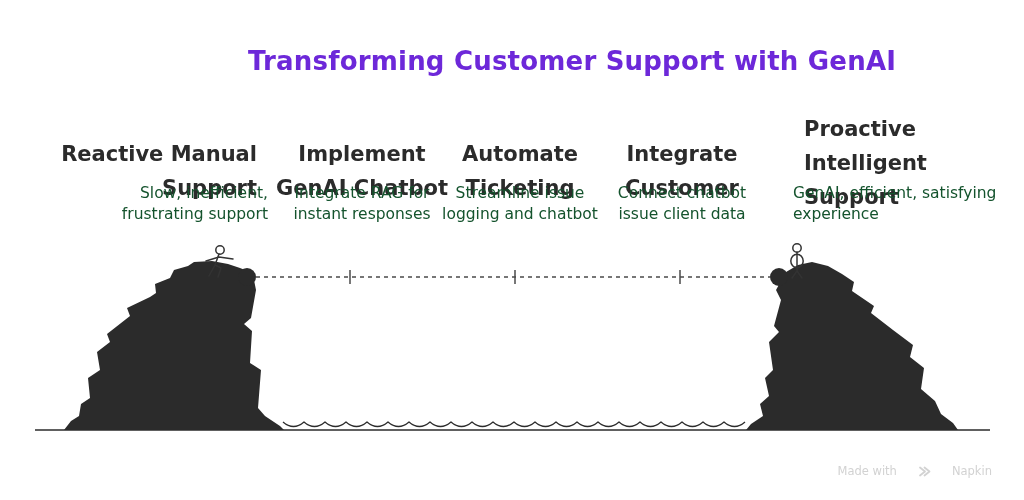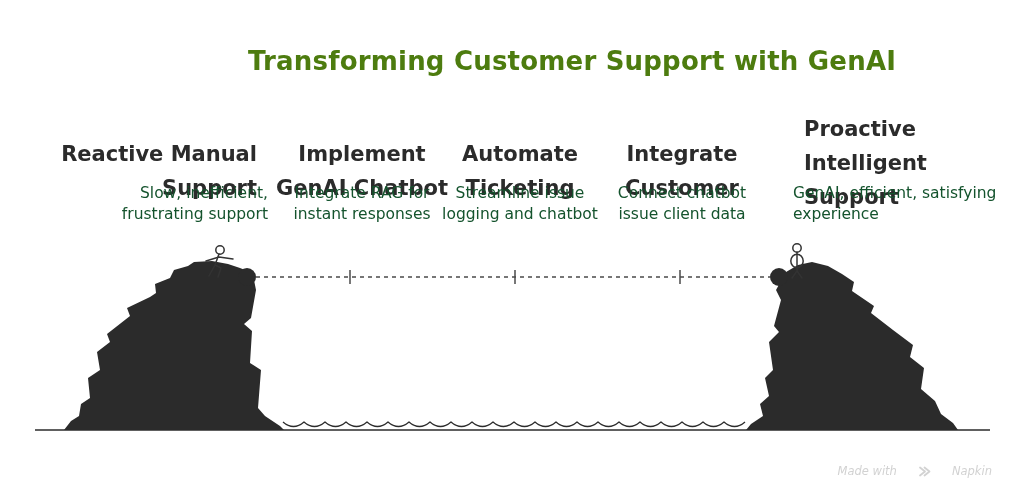--- a/index.html
+++ b/index.html
@@ -16,21 +16,21 @@
     overflow: hidden;
   }
   .page-title {
     position: absolute;
     top: 46px;
     left: 120px;
     right: 0;
     text-align: center;
     font-size: 26px;
     font-weight: bold;
-    color: #4d7c0f;
+    color: #6d28d9;
     letter-spacing: 0.2px;
   }
   .step { position: absolute; }
   .step h2 {
     margin: 11px;
     font-size: 21px;
     font-weight: bold;
     line-height: 34px;
     color: #2b2b2b;
     white-space: pre-line;
@@ -60,21 +60,20 @@
   .watermark {
     position: absolute;
     right: 32px;
     bottom: 22px;
     display: flex;
     align-items: center;
     gap: 21px;
     font-size: 11.5px;
     color: #d2d2d2;
     user-select: none;
-    font-style: italic;
   }
   .watermark svg { display: block; }
 </style>
 </head>
 <body>
 
 <div class="canvas">
 
   <div class="page-title">Transforming Customer Support with GenAI</div>
 

